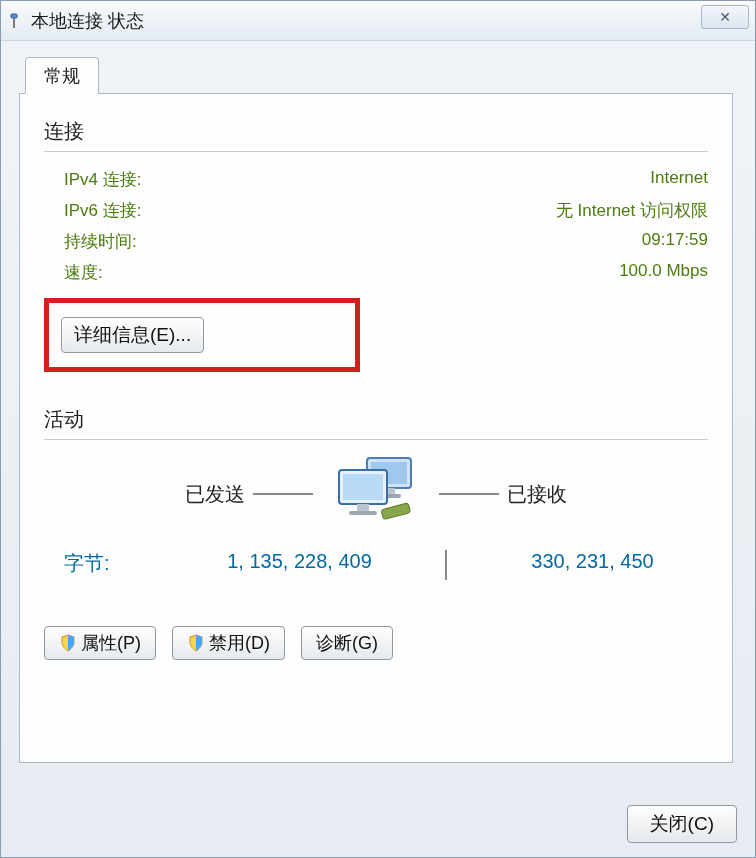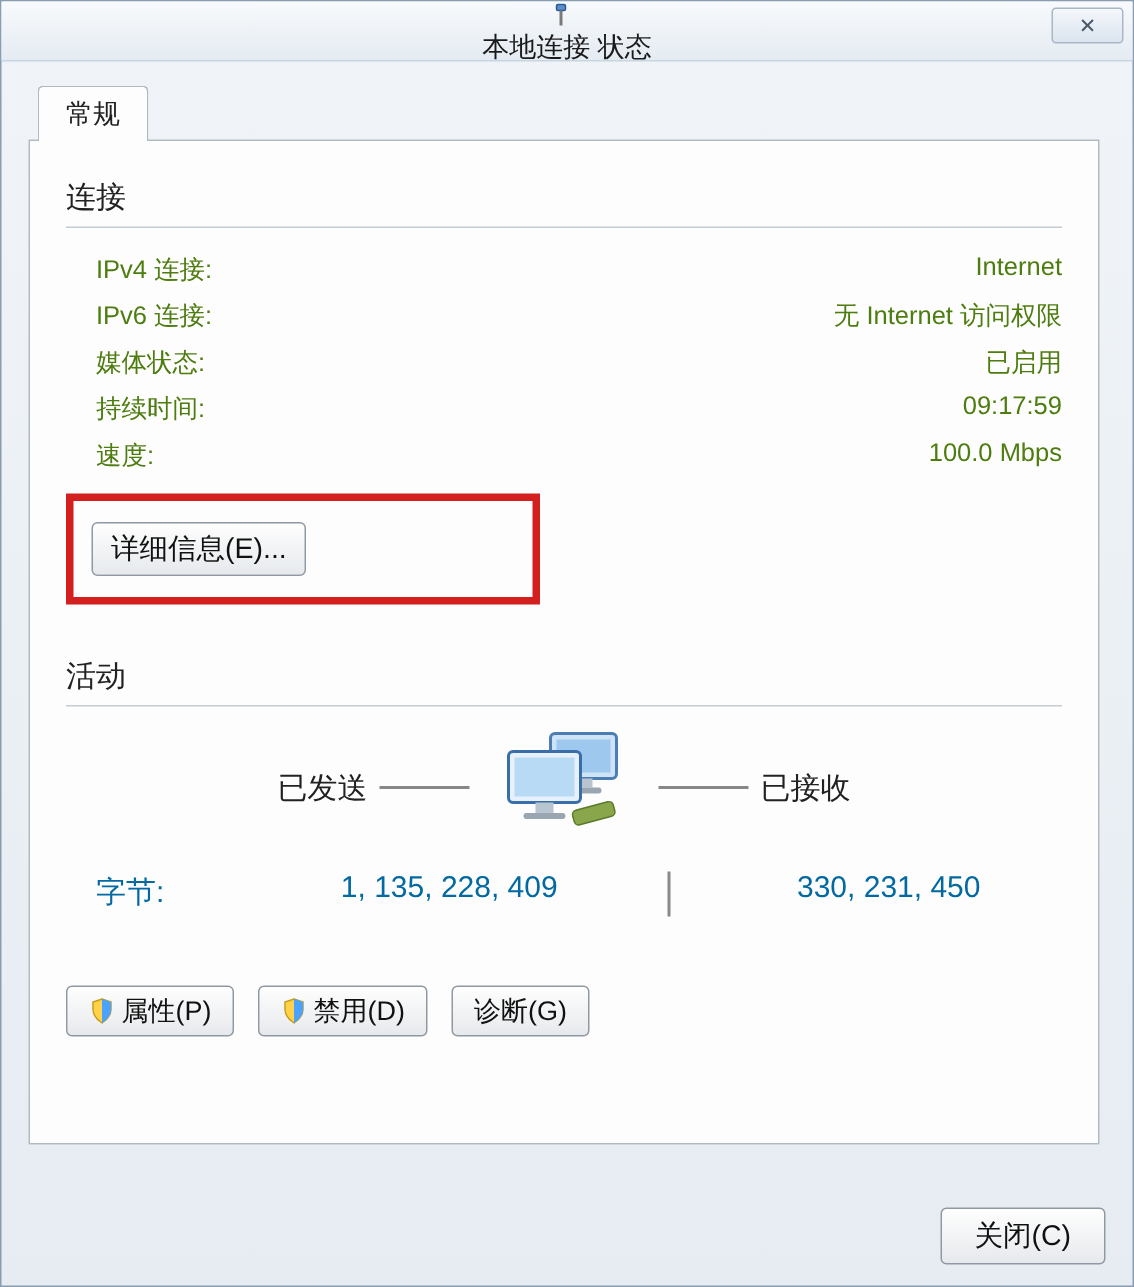--- a/index.html
+++ b/index.html
@@ -18,21 +18,20 @@
     position: relative;
   }
   .titlebar {
     height: 40px;
     background: linear-gradient(to bottom, #f8fafc, #e4ebf2);
     border-bottom: 1px solid #c8d4e0;
     display: flex;
     align-items: center;
     padding: 0 4px;
     position: relative;
-    flex-direction: column;
   }
   .title-icon {
     width: 18px;
     height: 18px;
     margin-right: 8px;
     display: inline-flex;
     align-items: center;
     justify-content: center;
   }
   .title-text {
@@ -224,24 +223,20 @@
         <div class="group-label">连接</div>
         <hr class="group-rule">
 
         <div class="kv-row">
           <span class="kv-label">IPv4 连接:</span>
           <span class="kv-value">Internet</span>
         </div>
         <div class="kv-row">
           <span class="kv-label">IPv6 连接:</span>
           <span class="kv-value">无 Internet 访问权限</span>
-        </div>
-        <div class="kv-row">
-          <span class="kv-label">媒体状态:</span>
-          <span class="kv-value">已启用</span>
         </div>
         <div class="kv-row">
           <span class="kv-label">持续时间:</span>
           <span class="kv-value">09:17:59</span>
         </div>
         <div class="kv-row">
           <span class="kv-label">速度:</span>
           <span class="kv-value">100.0 Mbps</span>
         </div>
 

